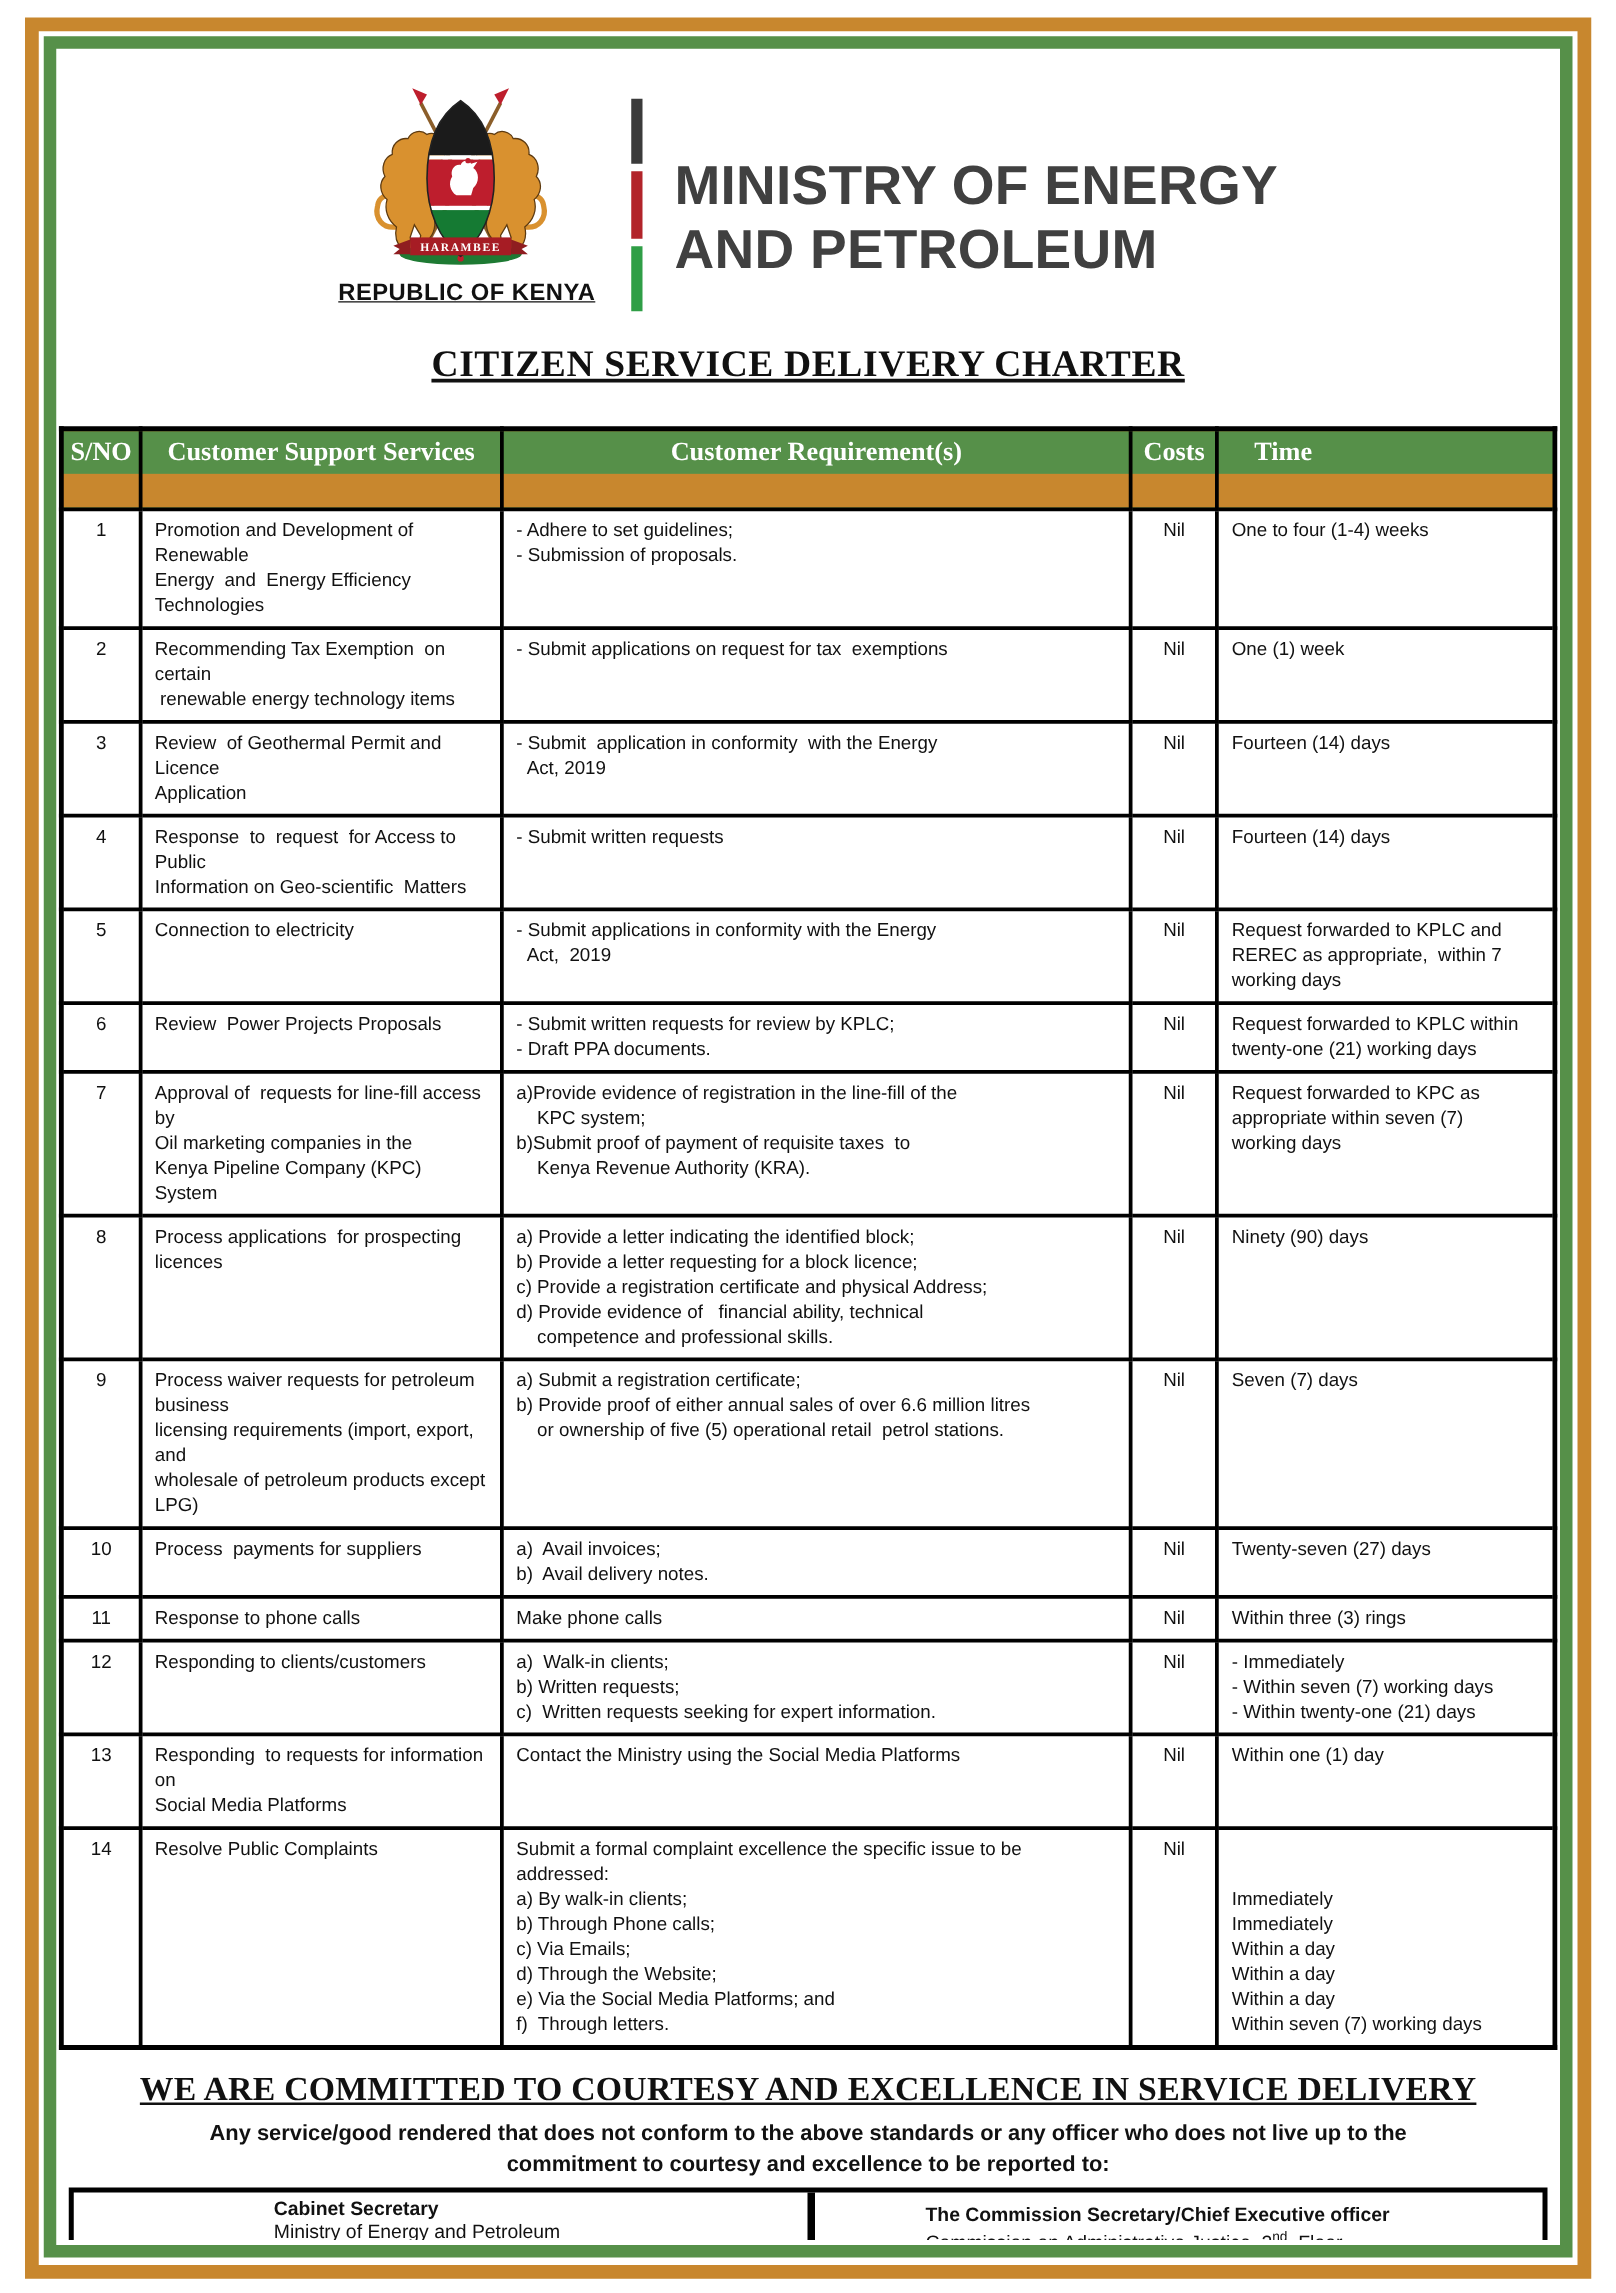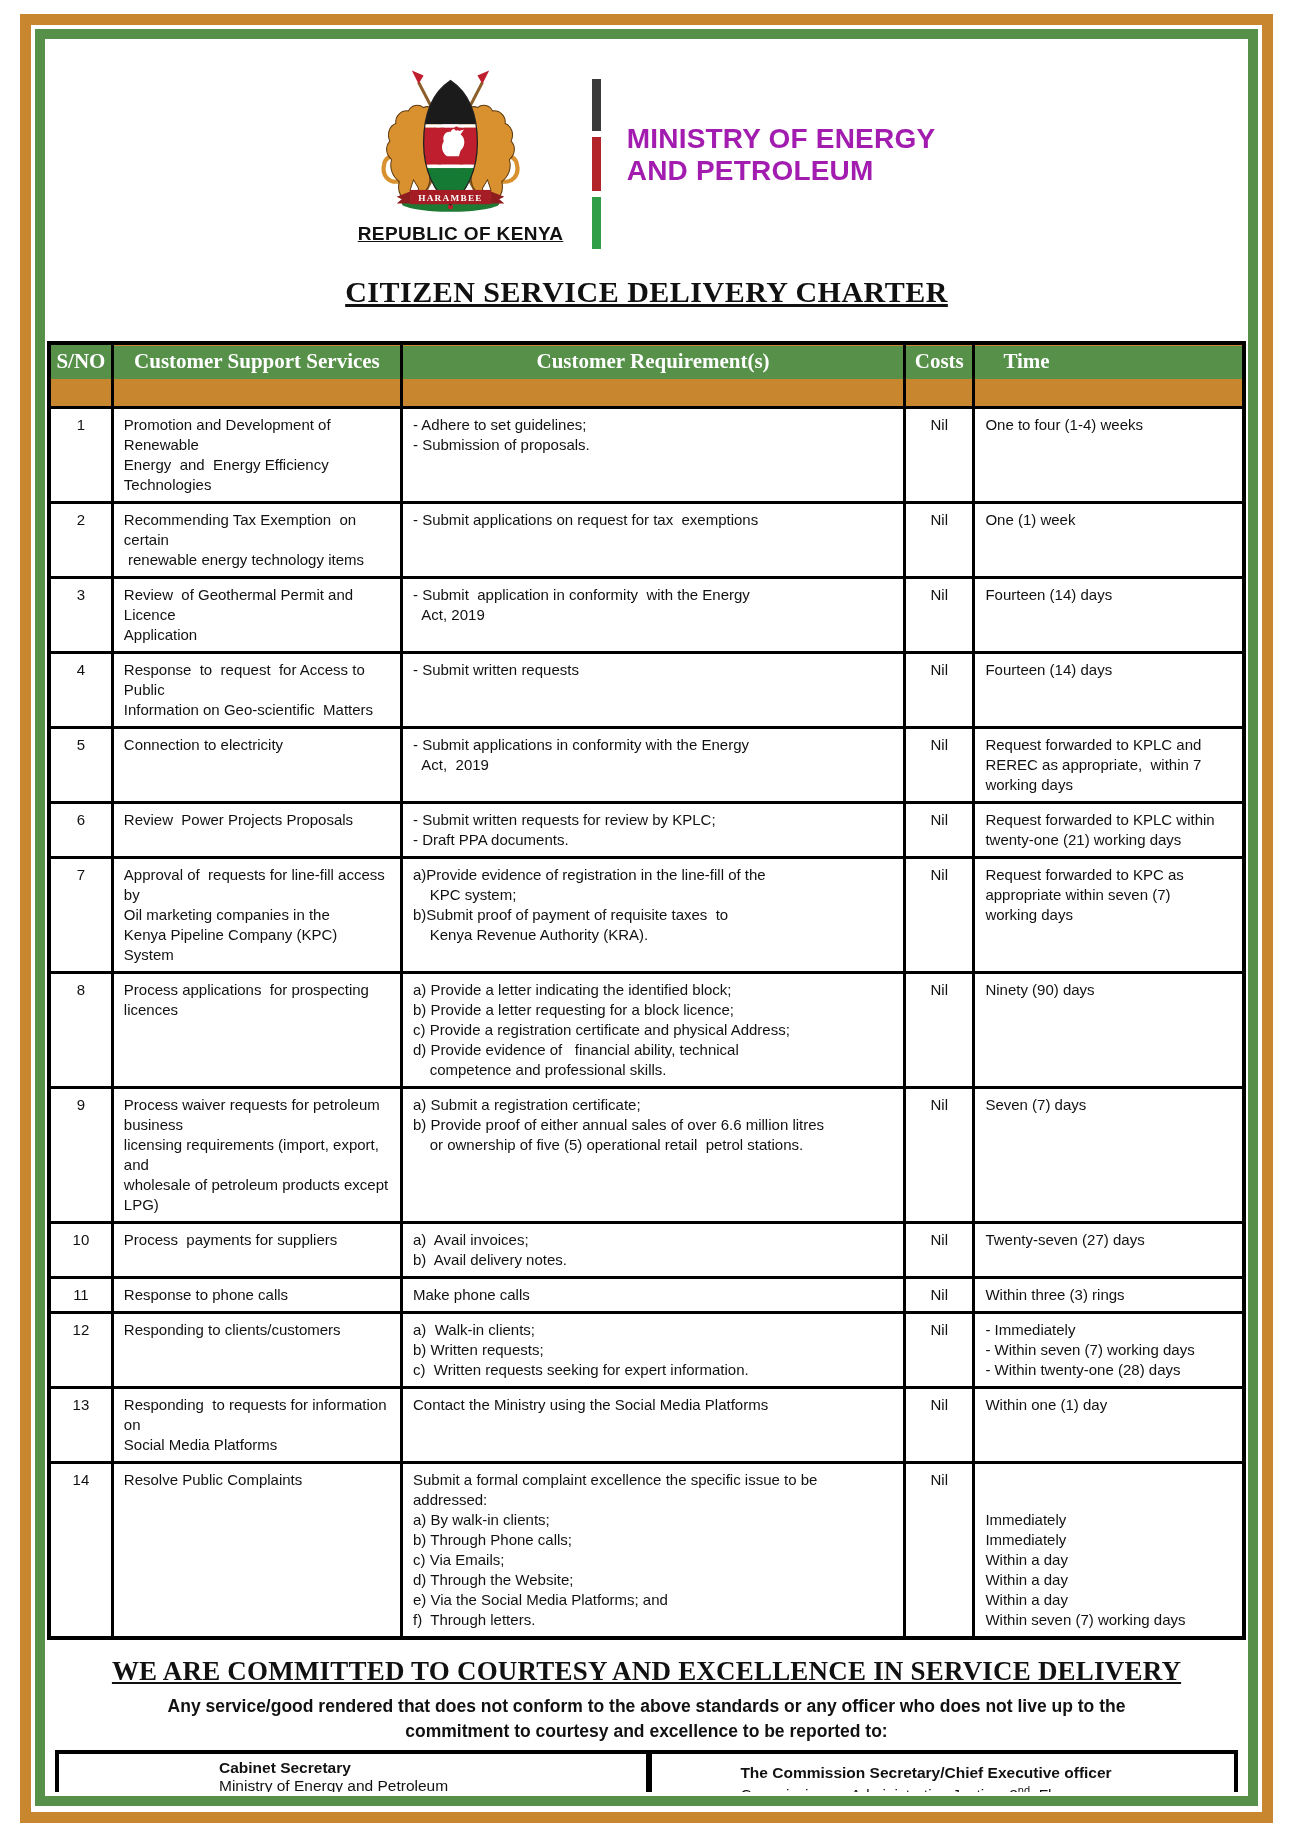--- a/index.html
+++ b/index.html
@@ -14,27 +14,27 @@
   }
   
   .frame-orange{position:absolute;left:20px;top:14px;width:1253px;height:1809px;
     box-sizing:border-box;border:11px solid var(--orange);}
   .frame-green{position:absolute;left:35px;top:29px;width:1223px;height:1777px;
     box-sizing:border-box;border:10px solid var(--green);}
   .content{position:absolute;left:47px;top:47px;width:1199px;height:1745px;overflow:hidden;}
 
   
   .masthead{display:flex;justify-content:center;align-items:flex-start;margin-top:20px;}
-  .arms-block{width:190px;text-align:left;}
+  .arms-block{width:190px;text-align:right;}
   .republic{font-weight:bold;font-size:19px;letter-spacing:.4px;margin-top:2px;white-space:nowrap;text-decoration:underline;}
   .tricolor{width:9px;margin:12px 26px 0 44px;display:flex;flex-direction:column;}
   .tricolor .seg-black{height:52px;background:#3B3B3B;}
   .tricolor .seg-red{height:54px;background:#B2242A;margin-top:6px;}
   .tricolor .seg-green{height:52px;background:#2F9E46;margin-top:6px;}
-  .ministry{padding-top:56px;font-size:28px;font-weight:bold;line-height:1.16;color:#a21caf;letter-spacing:.2px;}
+  .ministry{padding-top:56px;font-size:44px;font-weight:bold;line-height:1.16;color:#404040;letter-spacing:.2px;}
 
   
   .doc-title{text-align:center;font-family:"Liberation Serif",serif;font-weight:bold;
     font-size:30px;margin-top:26px;text-decoration:underline;letter-spacing:.5px;}
 
   
   table.charter{width:100%;border-collapse:collapse;margin-top:32px;border:4px solid #000;table-layout:fixed;}
   table.charter th{
     background:linear-gradient(to bottom,var(--green) 0px,var(--green) 34px,var(--orange) 34px,var(--orange) 100%);
     color:#fff;font-family:"Liberation Serif",serif;font-weight:bold;font-size:21px;
@@ -217,21 +217,21 @@
           <td class="col-service"><div>Response to phone calls</div></td>
           <td class="col-req"><div>Make phone calls</div></td>
           <td class="col-costs">Nil</td>
           <td class="col-time"><div>Within three (3) rings</div></td>
         </tr>
         <tr>
           <td class="col-no">12</td>
           <td class="col-service"><div>Responding to clients/customers</div></td>
           <td class="col-req"><div>a)  Walk-in clients;</div><div>b) Written requests;</div><div>c)  Written requests seeking for expert information.</div></td>
           <td class="col-costs">Nil</td>
-          <td class="col-time"><div>- Immediately</div><div>- Within seven (7) working days</div><div>- Within twenty-one (28) days</div></td>
+          <td class="col-time"><div>- Immediately</div><div>- Within seven (7) working days</div><div>- Within twenty-one (21) days</div></td>
         </tr>
         <tr>
           <td class="col-no">13</td>
           <td class="col-service"><div>Responding  to requests for information on</div><div>Social Media Platforms</div></td>
           <td class="col-req"><div>Contact the Ministry using the Social Media Platforms</div></td>
           <td class="col-costs">Nil</td>
           <td class="col-time"><div>Within one (1) day</div></td>
         </tr>
         <tr>
           <td class="col-no">14</td>

